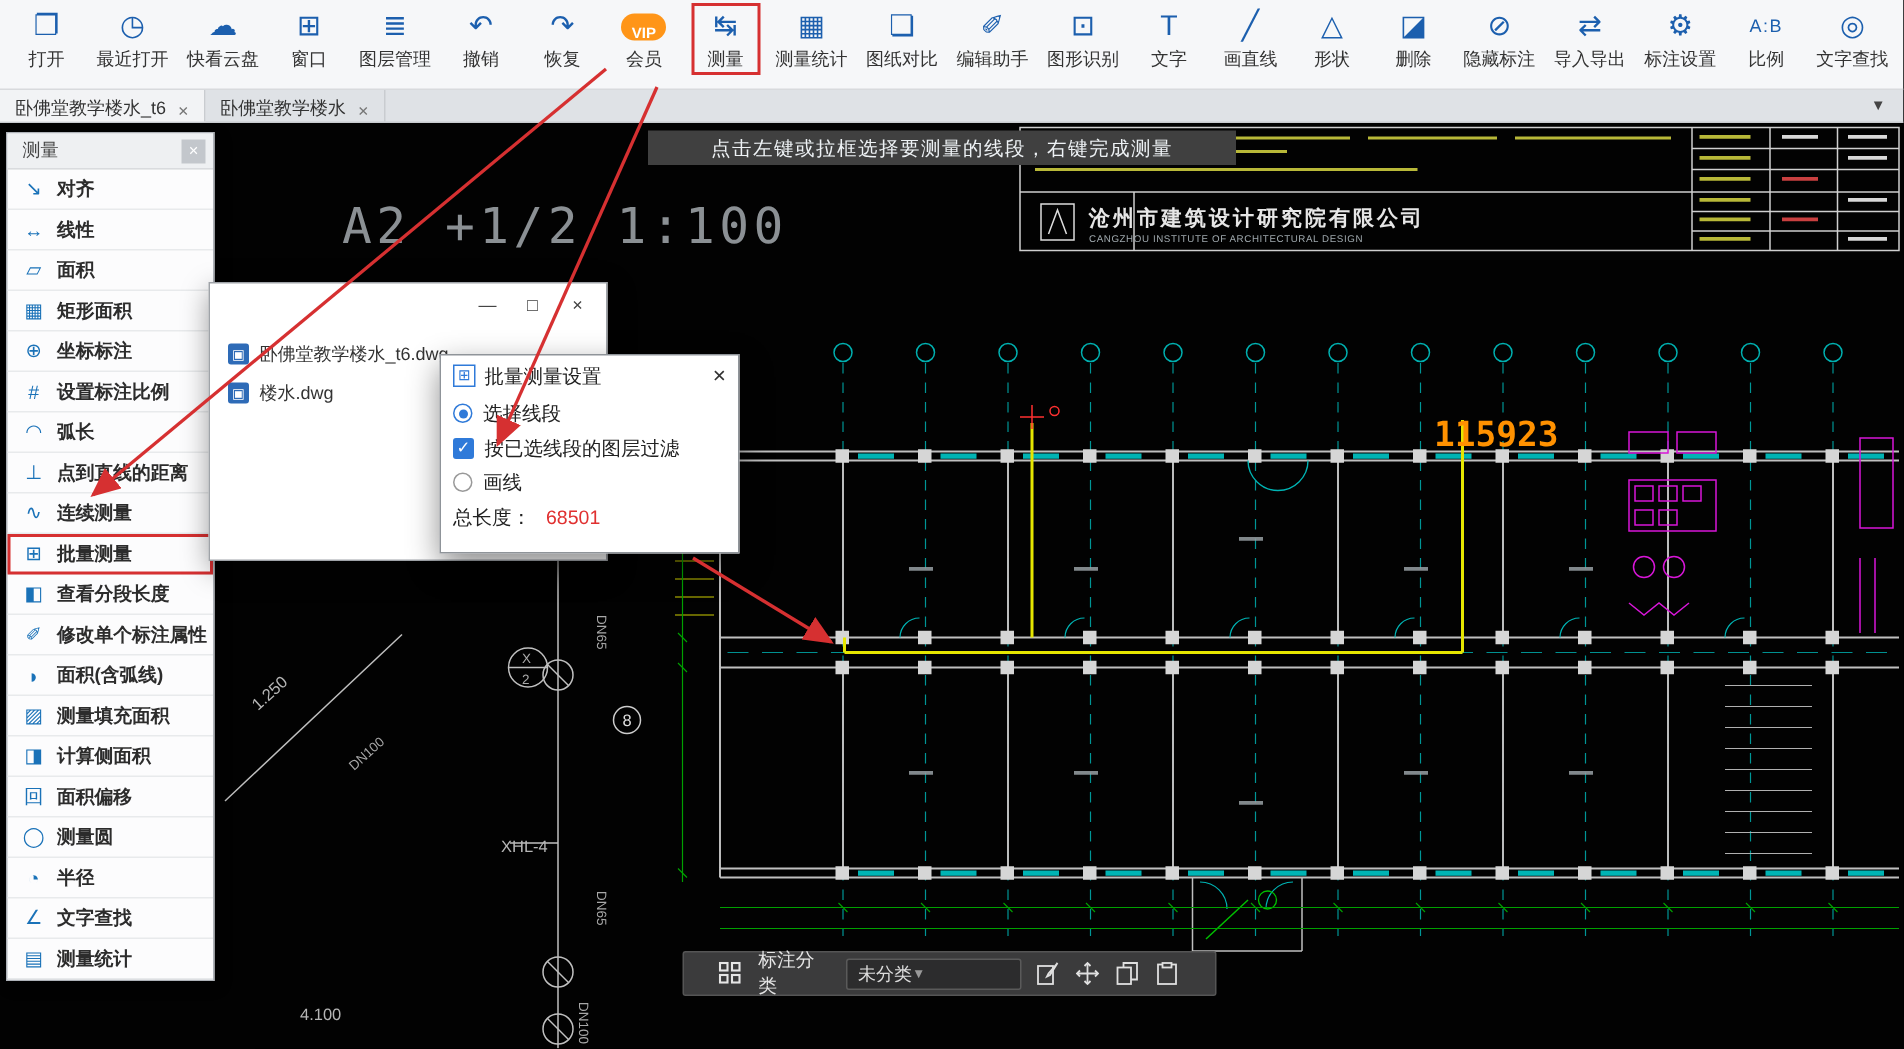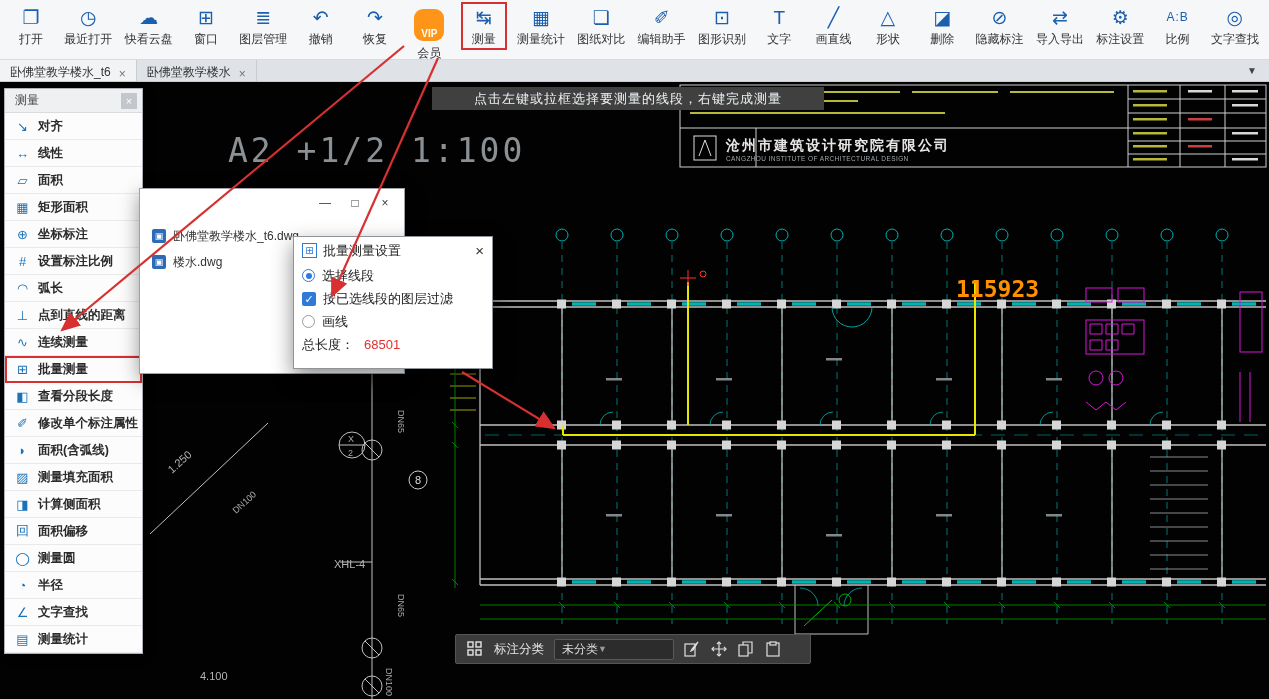--- a/index.html
+++ b/index.html
@@ -3,21 +3,21 @@
 <meta charset="utf-8">
 <style>
   *{margin:0;padding:0;box-sizing:border-box}
   html,body{width:1269px;height:699px;overflow:hidden;background:#000;font-family:"Liberation Sans","DejaVu Sans",sans-serif}
   .app{position:relative;width:1269px;height:699px;background:#000}
 
   
   .toolbar{display:flex;justify-content:space-between;align-items:flex-start;height:60px;background:#f6f7f9;border-bottom:1px solid #d8dadd;padding:4px 10px 0}
   .tb-item{display:flex;flex-direction:column;align-items:center;min-width:42px;cursor:pointer}
   .tb-icon{height:27px;line-height:27px;font-size:19px;color:#1c5fae}
-  .tb-icon.vip{height:18px;line-height:18px;margin:5px 0 4px;background:#ff9518;color:#fff;font-size:10px;font-weight:bold;padding:16px 7px;border-radius:9px}
+  .tb-icon.vip{height:18px;line-height:18px;margin:5px 0 4px;background:#ff9518;color:#fff;font-size:10px;font-weight:bold;padding:5px 7px;border-radius:9px}
   .tb-icon.ab{font-size:12px;font-weight:normal;letter-spacing:1px}
   .tb-label{font-size:12px;color:#333;white-space:nowrap}
   .hl-red{outline:2px solid #d63031;outline-offset:0}
 
   
   .tabbar{display:flex;align-items:center;height:22px;background:#dfe2e6;border-bottom:1px solid #c9ccd0;font-size:12px;color:#333}
   .tab{display:flex;align-items:flex-end;gap:8px;height:100%;padding:0 10px;border-right:1px solid #c9ccd0;cursor:pointer}
   .tab.active{background:#f2f3f5}
   .tab .close{color:#777;font-size:12px}
   .tab-overflow{margin-left:auto;padding-right:12px;color:#444;font-size:10px;cursor:pointer}
@@ -59,21 +59,21 @@
   .bd-title{font-weight:normal;font-size:13px}
   .bd-close{margin-left:auto;font-size:15px;color:#333;cursor:pointer}
   .bd-row{display:flex;align-items:center;gap:7px;height:23px;padding-left:8px;cursor:pointer}
   .radio{width:13px;height:13px;flex:0 0 13px;border:1px solid #999;border-radius:50%;position:relative;background:#fff}
   .radio.sel{border-color:#2f7ad9}
   .radio.sel i{position:absolute;left:2.5px;top:2.5px;width:6px;height:6px;background:#2f7ad9;border-radius:50%}
   .checkbox{width:14px;height:14px;flex:0 0 14px;background:#2f7ad9;border-radius:2px;color:#fff;font-size:11px;line-height:14px;text-align:center}
   .bd-total-value{color:#e03030;margin-left:3px;font-weight:normal}
 
   
-  .botbar{position:absolute;left:455px;top:552px;width:356px;height:30px;display:flex;align-items:center;gap:10px;padding:0 11px;background:#3b3b3c;border:1px solid #555;border-radius:2px;z-index:4;color:#e6e6e6}
+  .botbar{position:absolute;left:455px;top:552px;width:356px;height:30px;display:flex;align-items:center;gap:10px;padding:0 23px;background:#3b3b3c;border:1px solid #555;border-radius:2px;z-index:4;color:#e6e6e6}
   .bb-label{font-size:12.5px}
   .bb-select{display:flex;align-items:center;justify-content:flex-start;width:120px;height:21px;background:#2c2c2d;border:1px solid #5a5a5a;border-radius:2px;padding:0 7px;font-size:12px;color:#ddd;cursor:pointer}
   .bb-caret{font-size:9px;color:#999}
   .bb-ic{width:17px;height:17px;cursor:pointer}
   .bb-ic svg{display:block}
 
   
   .arrows{position:absolute;left:0;top:0;width:1269px;height:699px;z-index:60;pointer-events:none}
 </style>
 </head>

